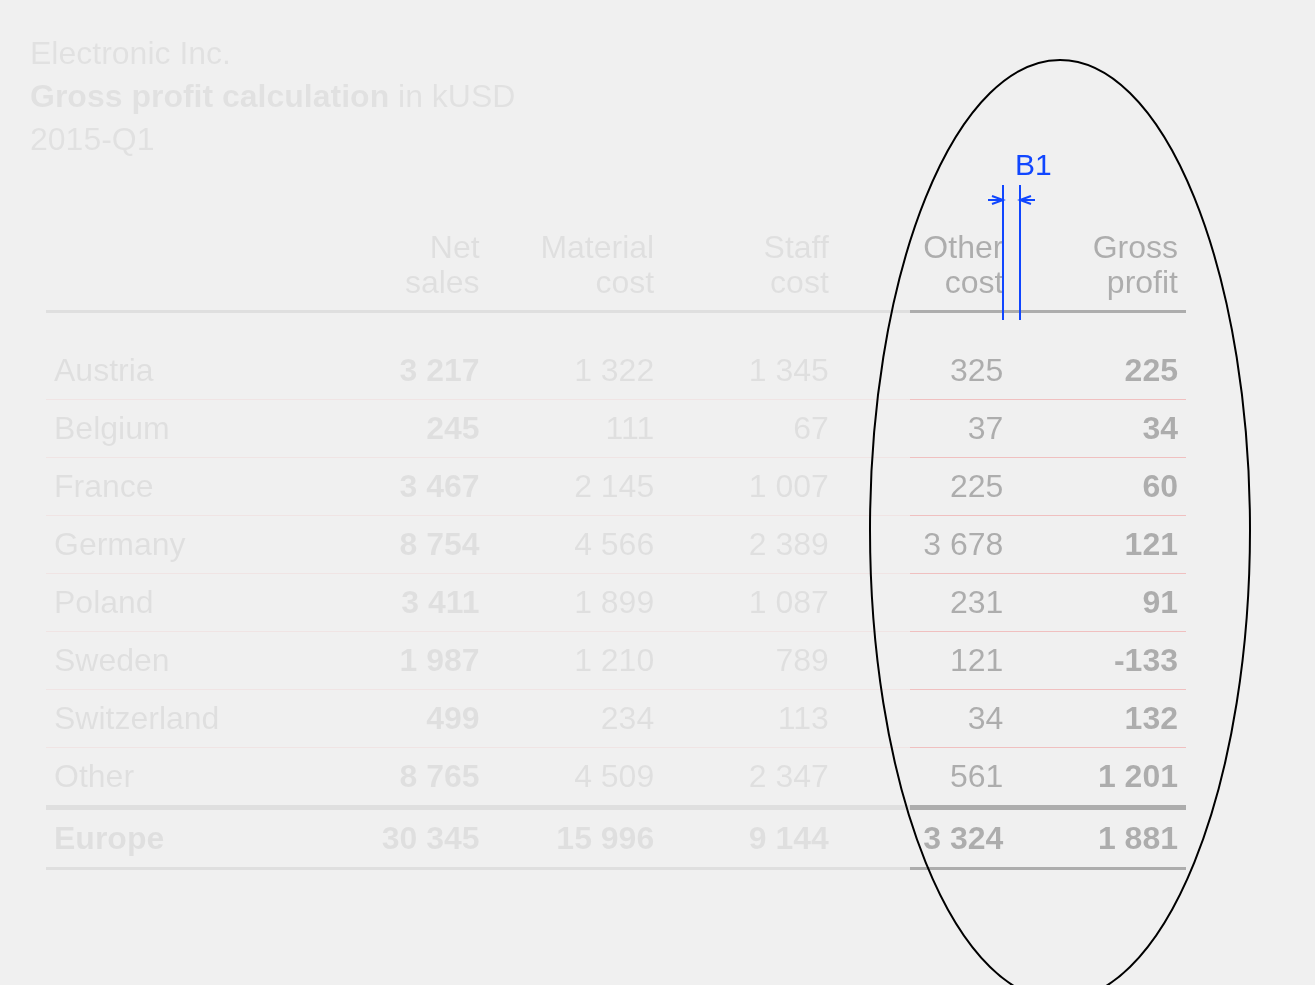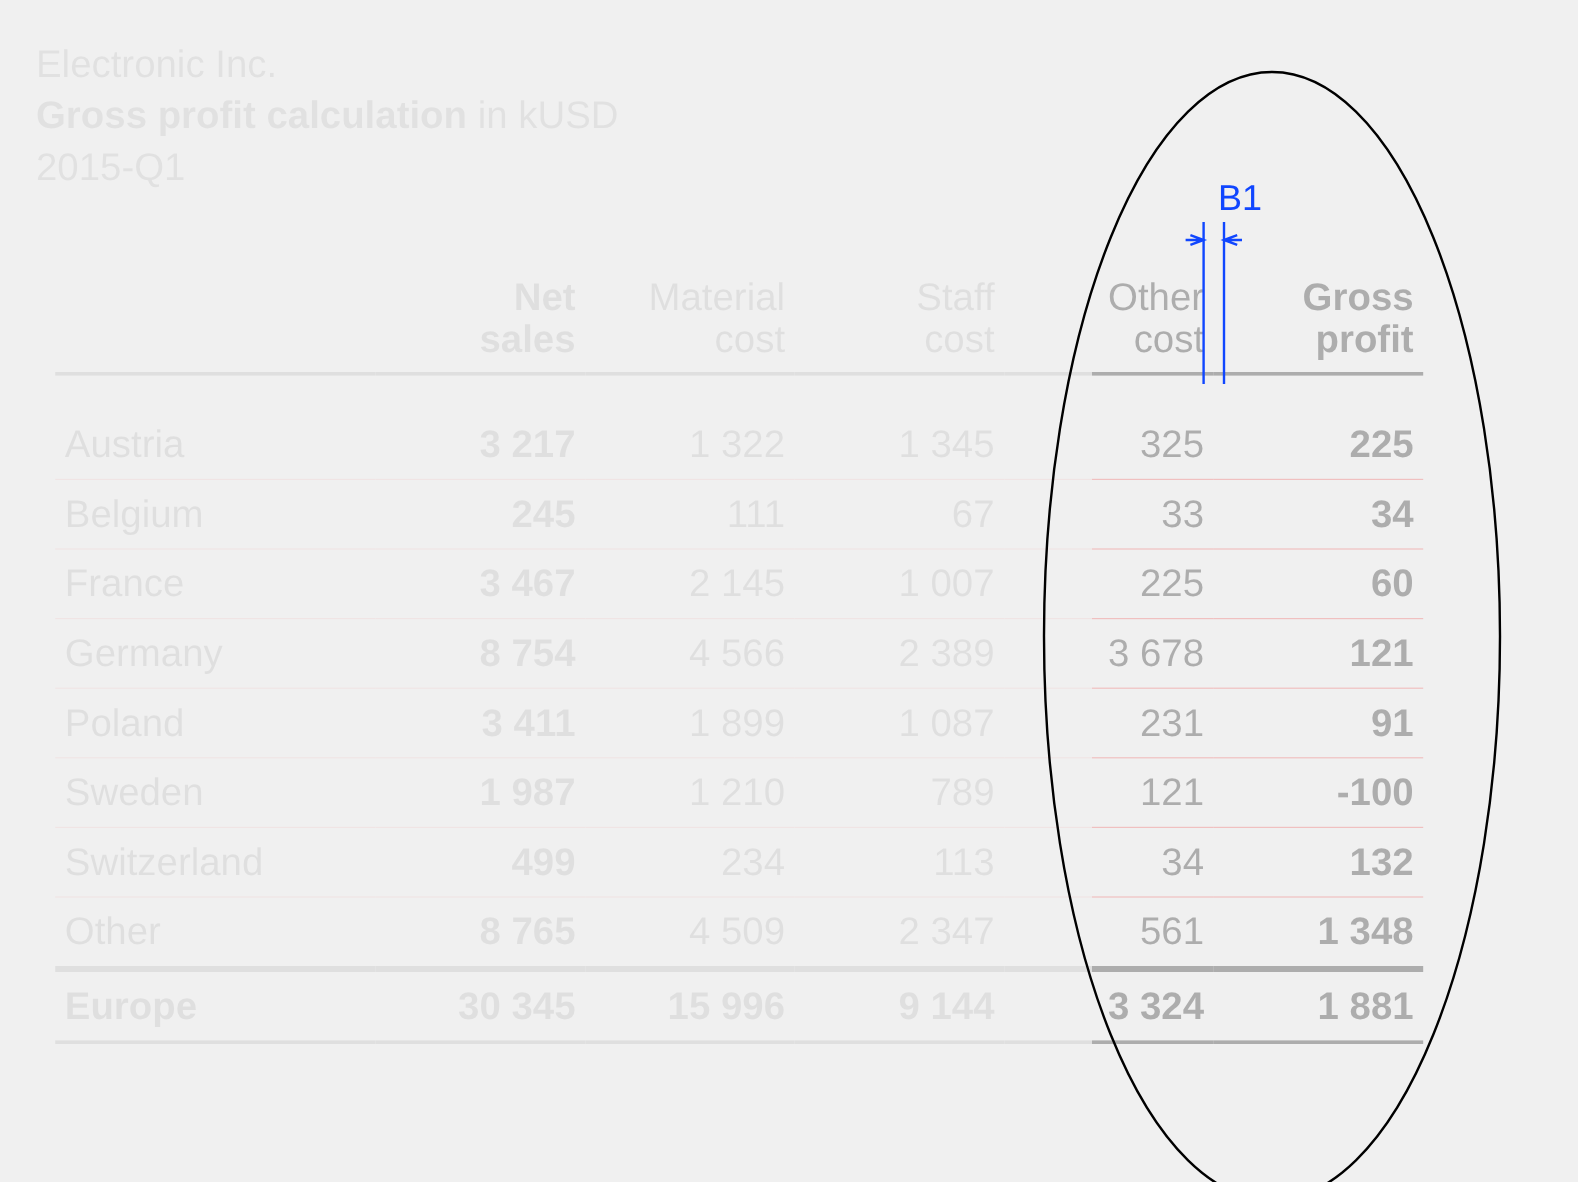--- a/index.html
+++ b/index.html
@@ -3,21 +3,21 @@
 <meta charset="utf-8">
 <style>
   html,body{margin:0;padding:0;background:#f0f0f0;width:1315px;height:985px;font-family:Arial,Helvetica,sans-serif;}
   .page{position:relative;width:1315px;height:985px;}
   .titleblock{position:absolute;left:30px;top:32px;font-size:32px;color:#1a1a1a;line-height:1.35;}
   .titleblock .co{font-weight:400;}
   .titleblock .bold{font-weight:700;}
   .table{position:absolute;left:46px;top:220px;width:1140px;border-collapse:collapse;}
   .table th,.table td{padding:10px 8px 10px 8px;font-size:32px;vertical-align:bottom;text-align:right;white-space:nowrap;}
   .table th{font-weight:400;line-height:1.1;}
-  .table th.bold{font-weight:700;}
+  .table th.bold{font-weight:400;}
   .table th.rowhdr,.table td.rowhdr{text-align:left;font-weight:400;}
   .table td.bold{font-weight:700;}
   .table thead th{border-bottom:3px solid #000;}
   .table tbody td{border-bottom:1px solid #ef4444;}
   .table tbody tr:last-child td{border-bottom:3px solid #000;border-top:5px solid #000;}
   .table .col0{width:260px;}
   .table .col1{width:170px;}
   .table .col2{width:170px;}
   .table .col3{width:170px;}
   .table .col4{width:170px;}
@@ -75,21 +75,21 @@
         <td>1 322</td>
         <td>1 345</td>
         <td>325</td>
         <td class="bold">225</td>
       </tr>
       <tr>
         <td class="rowhdr">Belgium</td>
         <td class="bold">245</td>
         <td>111</td>
         <td>67</td>
-        <td>33</td>
+        <td>37</td>
         <td class="bold">34</td>
       </tr>
       <tr>
         <td class="rowhdr">France</td>
         <td class="bold">3 467</td>
         <td>2 145</td>
         <td>1 007</td>
         <td>225</td>
         <td class="bold">60</td>
       </tr>
@@ -108,37 +108,37 @@
         <td>1 087</td>
         <td>231</td>
         <td class="bold">91</td>
       </tr>
       <tr>
         <td class="rowhdr">Sweden</td>
         <td class="bold">1 987</td>
         <td>1 210</td>
         <td>789</td>
         <td>121</td>
-        <td class="bold">-100</td>
+        <td class="bold">-133</td>
       </tr>
       <tr>
         <td class="rowhdr">Switzerland</td>
         <td class="bold">499</td>
         <td>234</td>
         <td>113</td>
         <td>34</td>
         <td class="bold">132</td>
       </tr>
       <tr>
         <td class="rowhdr">Other</td>
         <td class="bold">8 765</td>
         <td>4 509</td>
         <td>2 347</td>
         <td>561</td>
-        <td class="bold">1 348</td>
+        <td class="bold">1 201</td>
       </tr>
       <tr>
         <td class="rowhdr bold">Europe</td>
         <td class="bold">30 345</td>
         <td class="bold">15 996</td>
         <td class="bold">9 144</td>
         <td class="bold">3 324</td>
         <td class="bold">1 881</td>
       </tr>
     </tbody>

